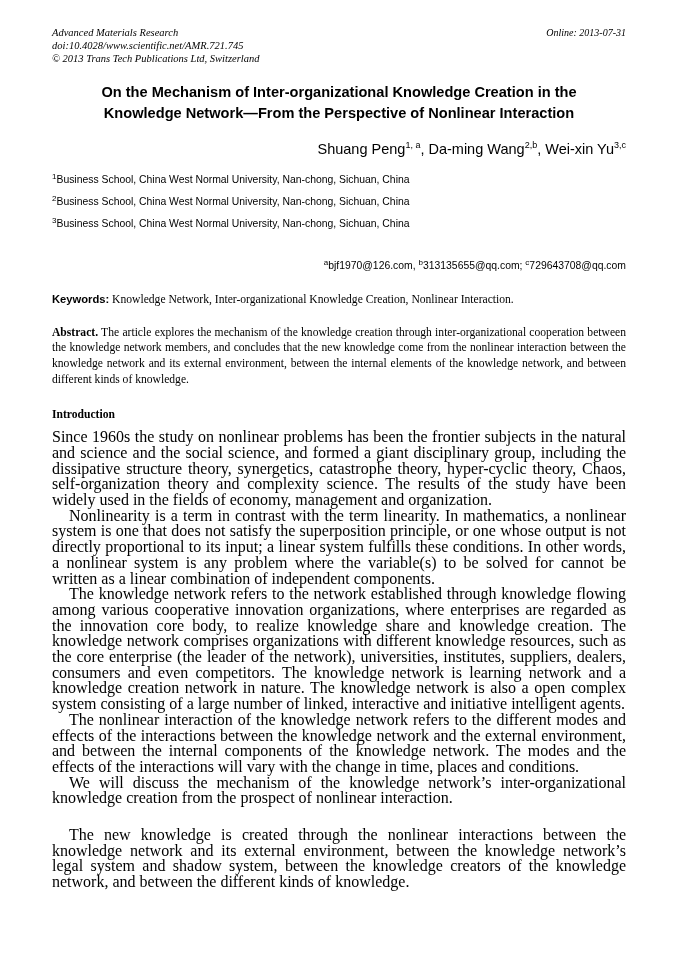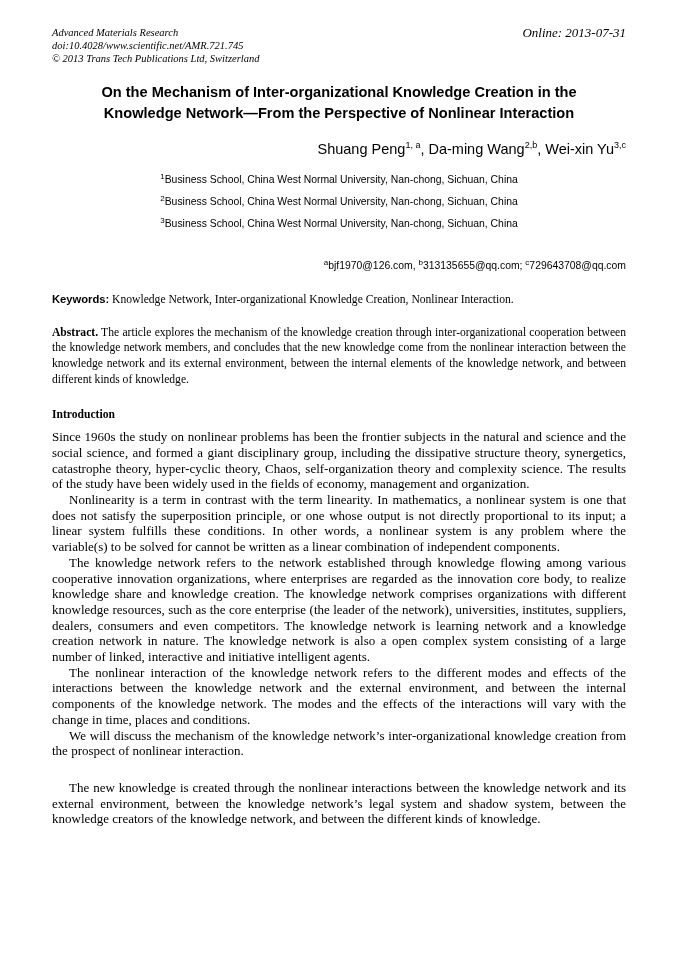--- a/index.html
+++ b/index.html
@@ -29,21 +29,21 @@
     font-size: 10.5px;
     line-height: 13.2px;
     font-style: italic;
     margin-bottom: 16px;
   }
   .header .right {
     position: absolute;
     right: 0;
     top: 0;
     font-style: italic;
-    font-size: 13px;
+    font-size: 10px;
   }
   .header .line {
     display: block;
     white-space: nowrap;
   }
 
   
   .title {
     font-family: "Liberation Sans", sans-serif;
     font-weight: bold;
@@ -58,21 +58,20 @@
     font-family: "Liberation Sans", sans-serif;
     font-size: 14.5px;
     text-align: right;
     margin-bottom: 12px;
   }
   .authors sup { font-size: 9px; }
 
   .affil {
     font-family: "Liberation Sans", sans-serif;
     font-size: 10.4px;
-    text-align: center;
     line-height: 18.5px;
   }
   .affil sup { font-size: 8px; }
 
   .emails {
     font-family: "Liberation Sans", sans-serif;
     font-size: 10.4px;
     text-align: right;
     margin-top: 24px;
     margin-bottom: 20px;
@@ -102,21 +101,21 @@
   }
 
   
   h2.section {
     font-weight: bold;
     font-size: 11.6px;
     line-height: 15px;
     margin: 0 0 7px 0;
   }
   p.body {
-    font-size: 13px;
+    font-size: 16px;
     line-height: 15.7px;
     text-align: justify;
     margin: 0;
   }
   p.indent { text-indent: 17px; }
   .gap { height: 12px; }
   .gap-sm { height: 9px; }
 </style>
 </head>
 <body>

